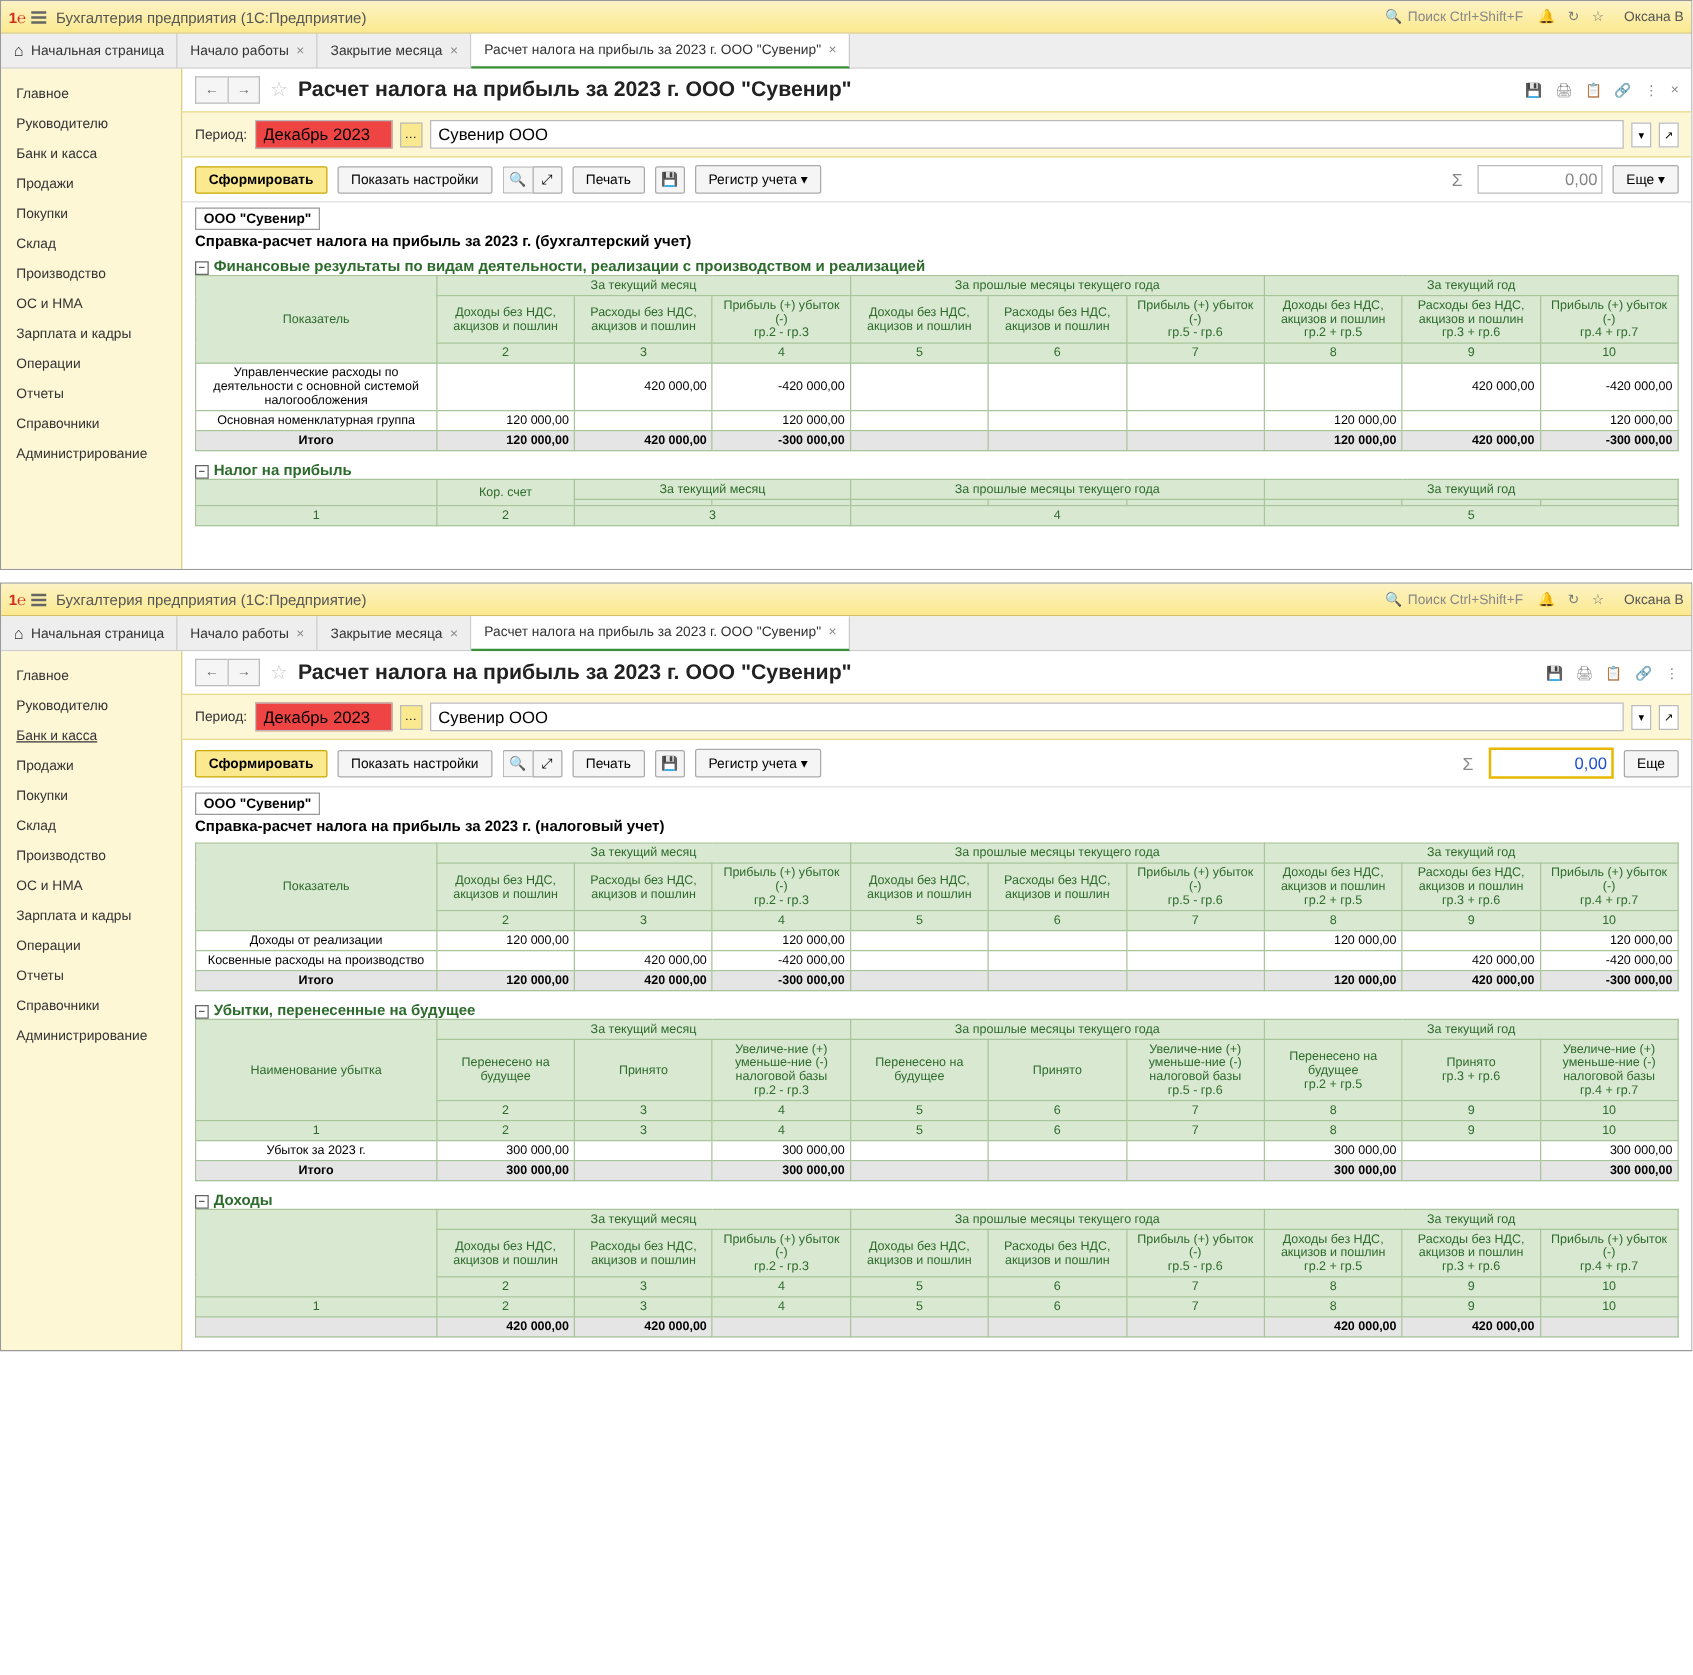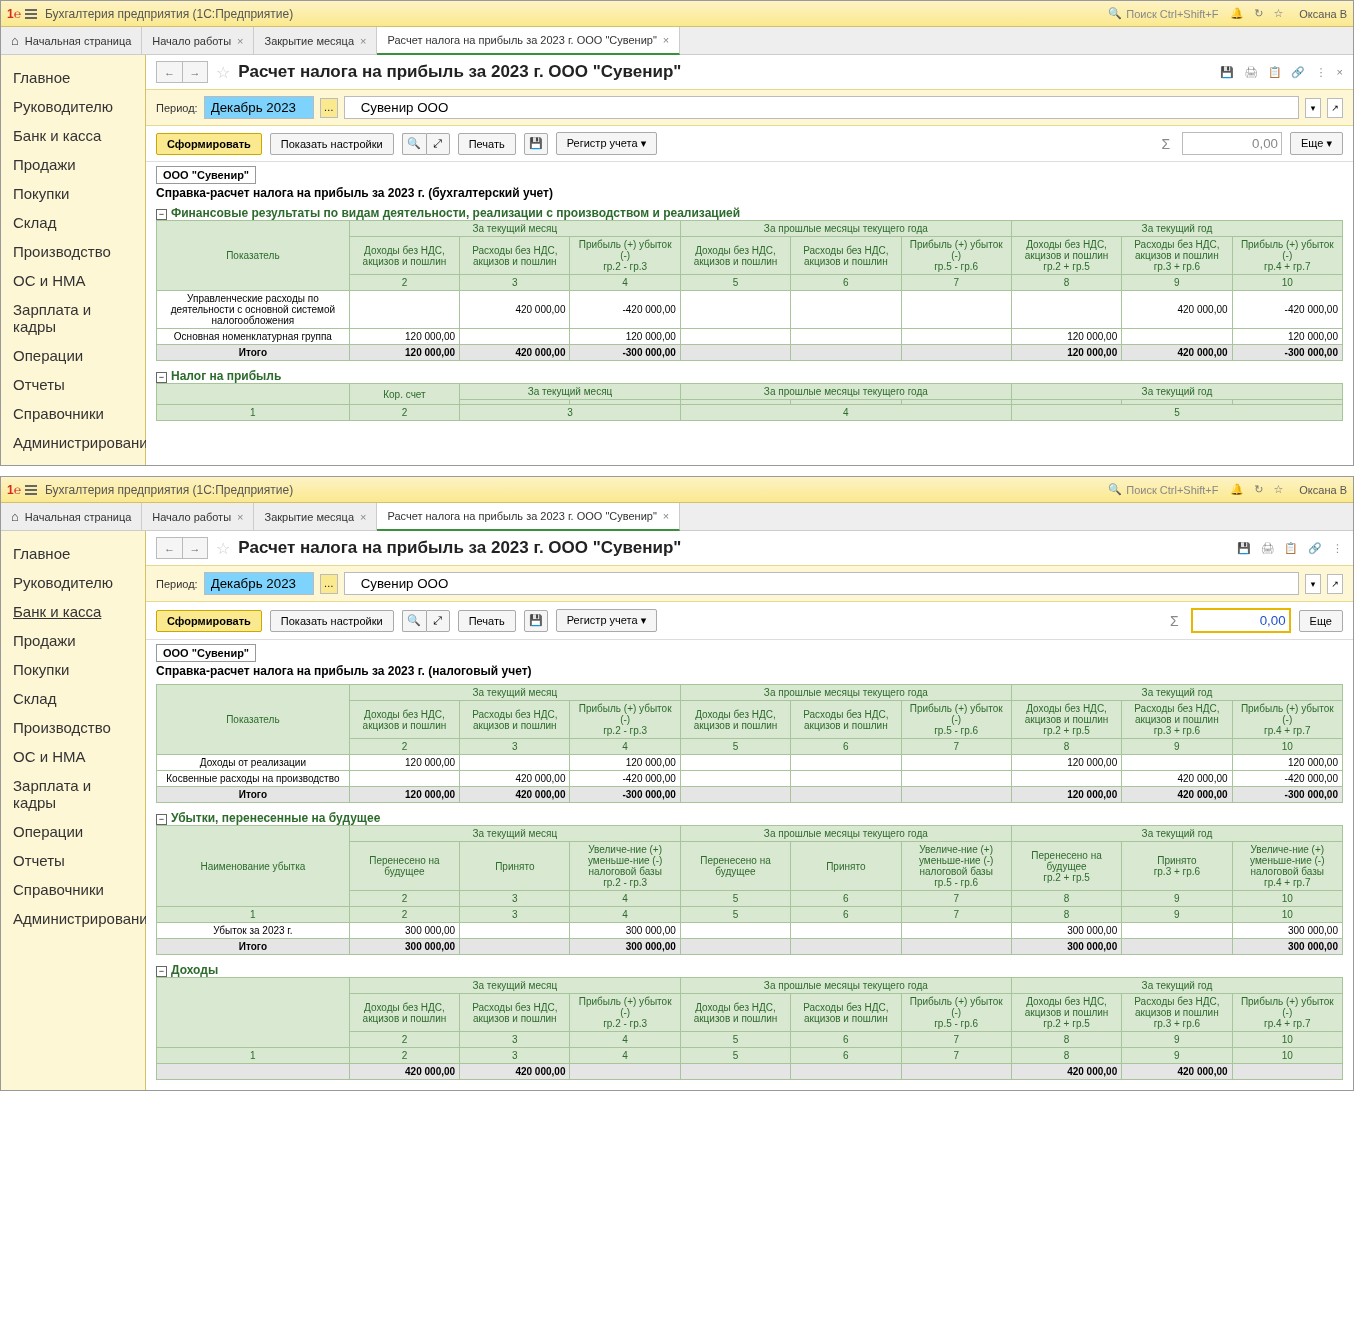--- a/index.html
+++ b/index.html
@@ -15,37 +15,37 @@
 .tbicons{display:flex;gap:10px;margin-left:12px;align-items:center;color:#777}
 .tbicons span{cursor:pointer}
 .username{color:#555;font-size:11px;margin-left:6px}
 .tabs{background:#eee;height:28px;display:flex;align-items:center;border-bottom:1px solid #ccc}
 .tab{padding:4px 10px;border-right:1px solid #ccc;color:#333;display:flex;align-items:center;gap:6px;height:28px}
 .tab.hometab .homeicon{font-size:13px}
 .tab.active{background:#fff;border-bottom:2px solid #3a8f3a}
 .closex{color:#888;cursor:pointer}
 .body{display:flex}
 .sidebar{width:145px;background:#fef7d6;border-right:1px solid #d4c068;padding:8px 0;min-height:400px}
-.sidebar .item{padding:6px 12px;color:#333;cursor:pointer;font-size:15px}
+.sidebar .item{padding:6px 12px;color:#333;cursor:pointer;font-size:11px}
 .sidebar .item.underlined{text-decoration:underline}
 .main{flex:1;display:flex;flex-direction:column;background:#fff}
 .pageheader{display:flex;align-items:center;padding:6px 10px;gap:8px}
 .navbtns{display:flex}
 .navbtn{width:26px;height:22px;border:1px solid #bbb;background:#f5f5f5;display:flex;align-items:center;justify-content:center;cursor:pointer;color:#666}
 .navbtn:first-child{border-right:none}
 .star{color:#ccc;font-size:16px;cursor:pointer}
 .pagetitle{font-size:17px;font-weight:bold;color:#222}
 .pageicons{margin-left:auto;display:flex;gap:10px;color:#888;align-items:center}
 .pageicons span{cursor:pointer}
 .periodbar{background:#fef7d6;padding:6px 10px;display:flex;align-items:center;gap:6px;border-top:1px solid #e8d98a;border-bottom:1px solid #e8d98a}
 .periodbar label{color:#333}
-.periodinput{border:1px solid #bbb;padding:3px 6px;background:#7dd3fc;width:110px}
+.periodinput{border:1px solid #bbb;padding:3px 6px;background:#ef4444;width:110px}
 .periodbtn{border:1px solid #bbb;background:#fbe98f;width:18px;height:20px;cursor:pointer;display:inline-flex;align-items:center;justify-content:center;font-size:10px}
 .selbtn{border:1px solid #bbb;background:#fff;width:16px;height:20px;cursor:pointer;display:inline-flex;align-items:center;justify-content:center;font-size:9px}
-.orginput{border:1px solid #bbb;padding:3px 16px;background:#fff;flex:1}
+.orginput{border:1px solid #bbb;padding:3px 6px;background:#fff;flex:1}
 .toolbar{padding:6px 10px;display:flex;align-items:center;gap:8px;border-bottom:1px solid #ddd}
 .btn{border:1px solid #aaa;background:#f5f5f5;padding:4px 10px;cursor:pointer;border-radius:2px;font-size:11px}
 .btn.primary{background:#fbe98f;border-color:#c9a800;font-weight:bold}
 .iconbtn{border:1px solid #aaa;background:#f5f5f5;width:24px;height:22px;display:inline-flex;align-items:center;justify-content:center;cursor:pointer;border-radius:2px}
 .btngroup{display:flex}
 .btngroup .iconbtn:first-child{border-radius:2px 0 0 2px;border-right:none}
 .btngroup .iconbtn:last-child{border-radius:0 2px 2px 0}
 .sum{margin-left:auto;color:#888;font-size:14px}
 .suminput{border:1px solid #bbb;padding:3px;width:100px;text-align:right;color:#888;margin-left:4px}
 .suminput.hl{border:2px solid #e8b800;background:#fff;color:#2050d0}

